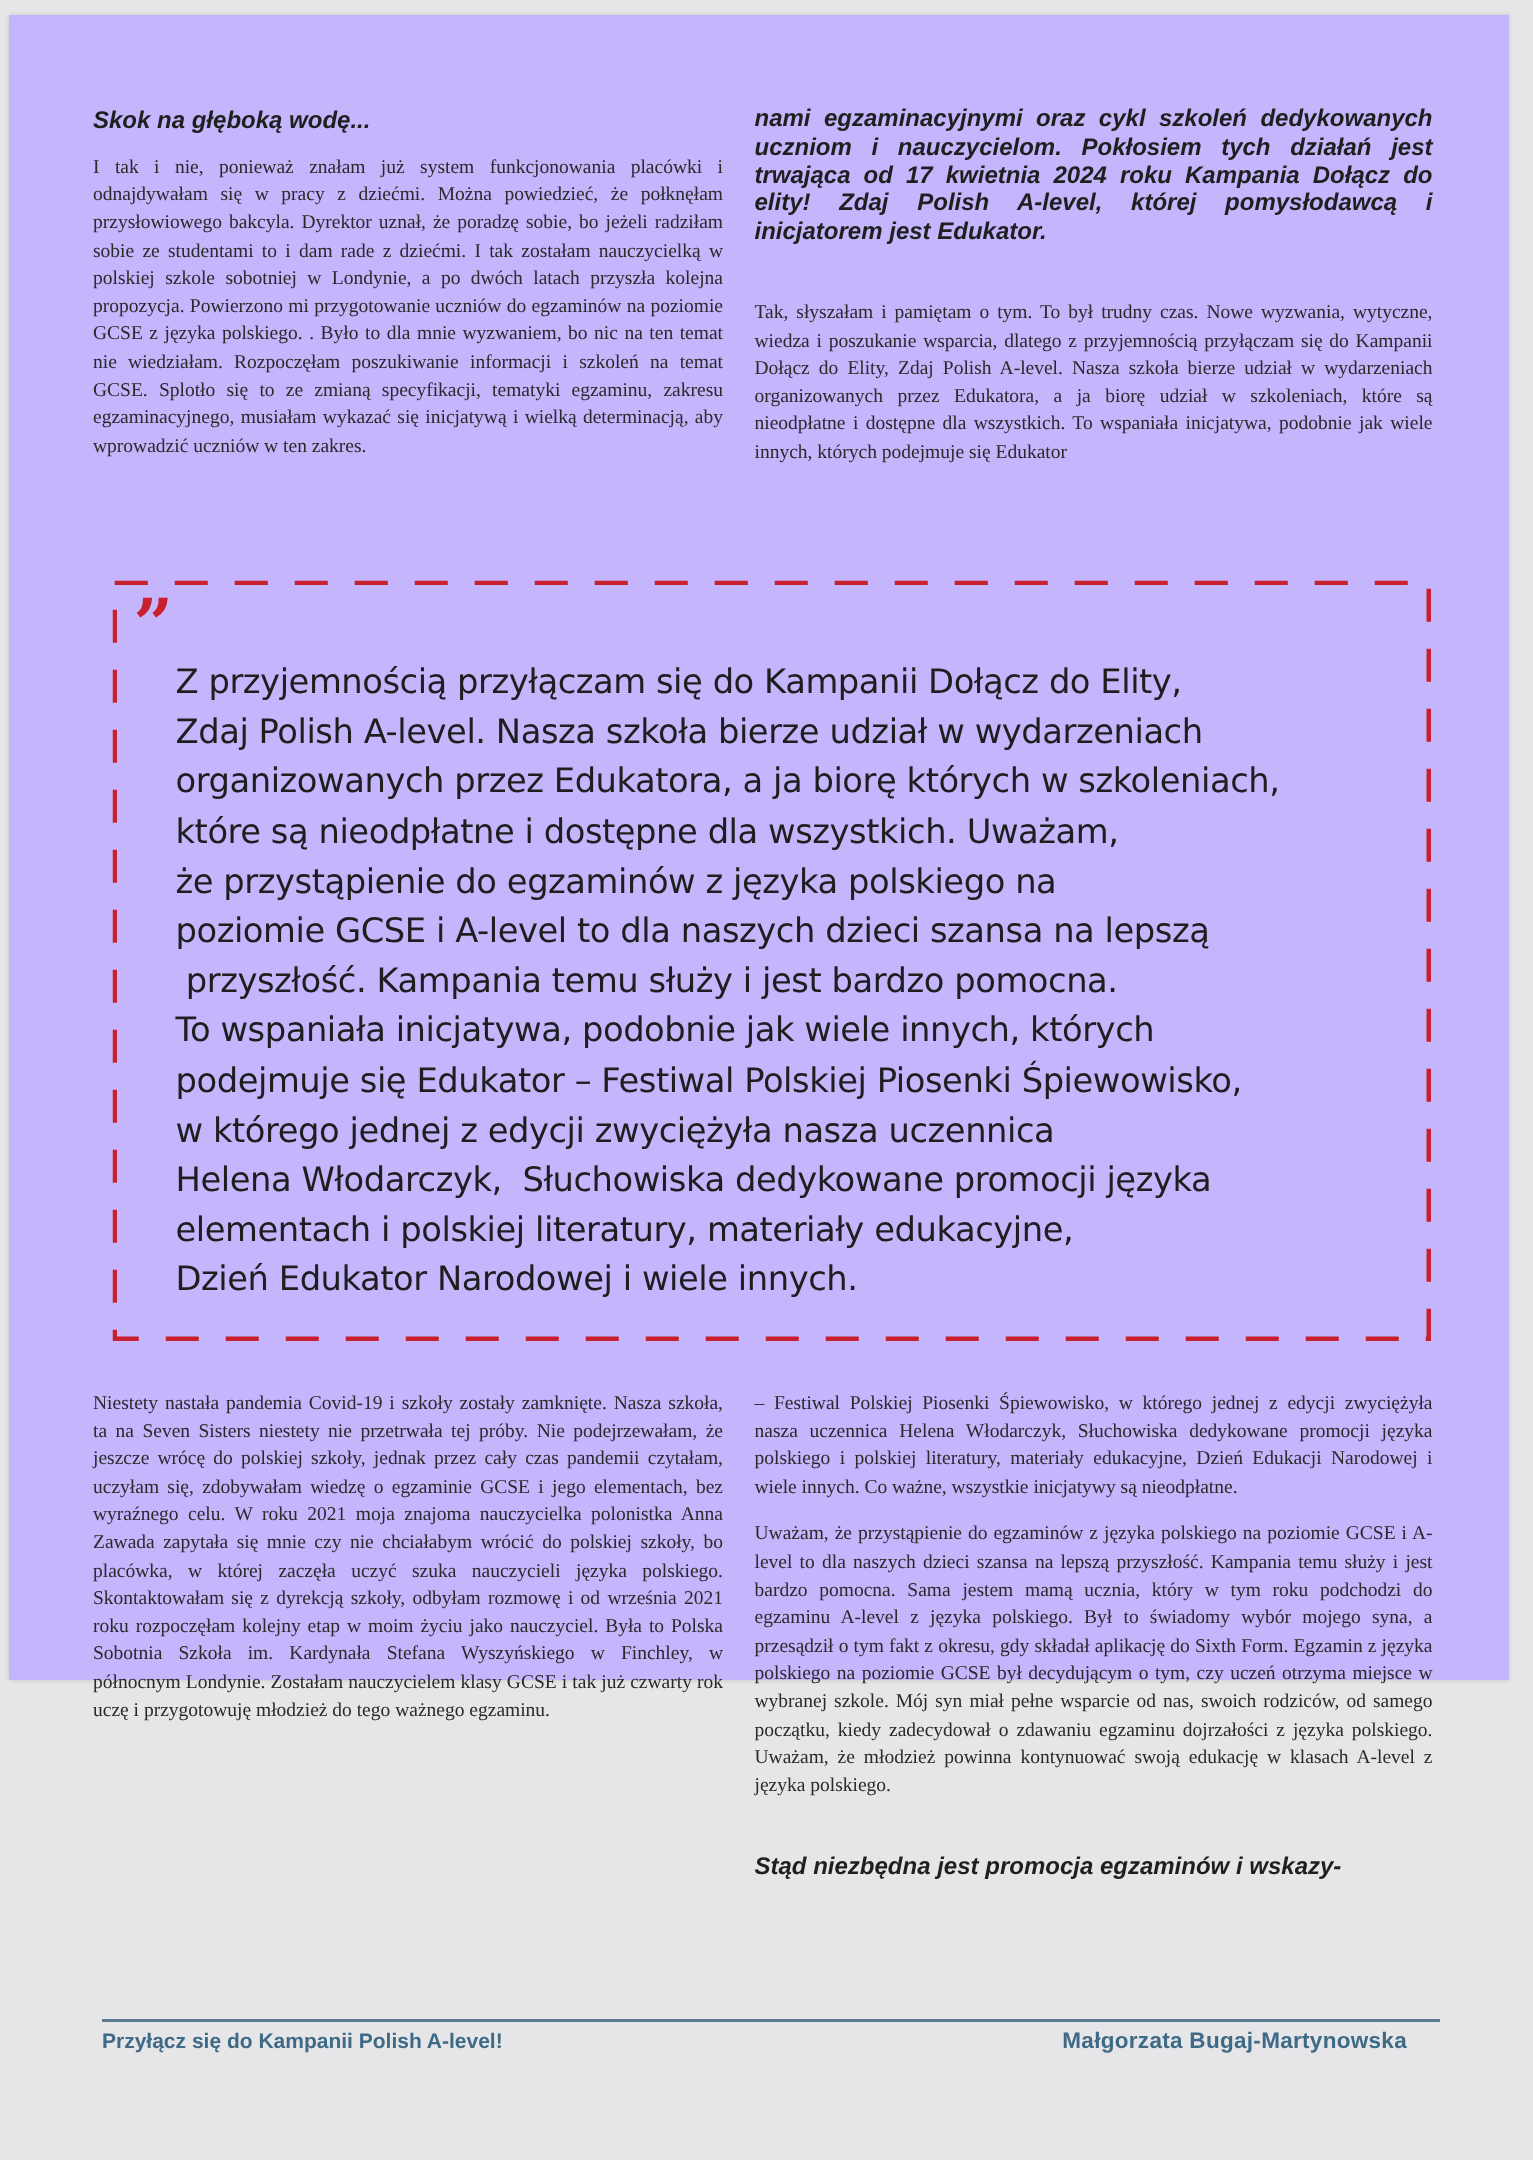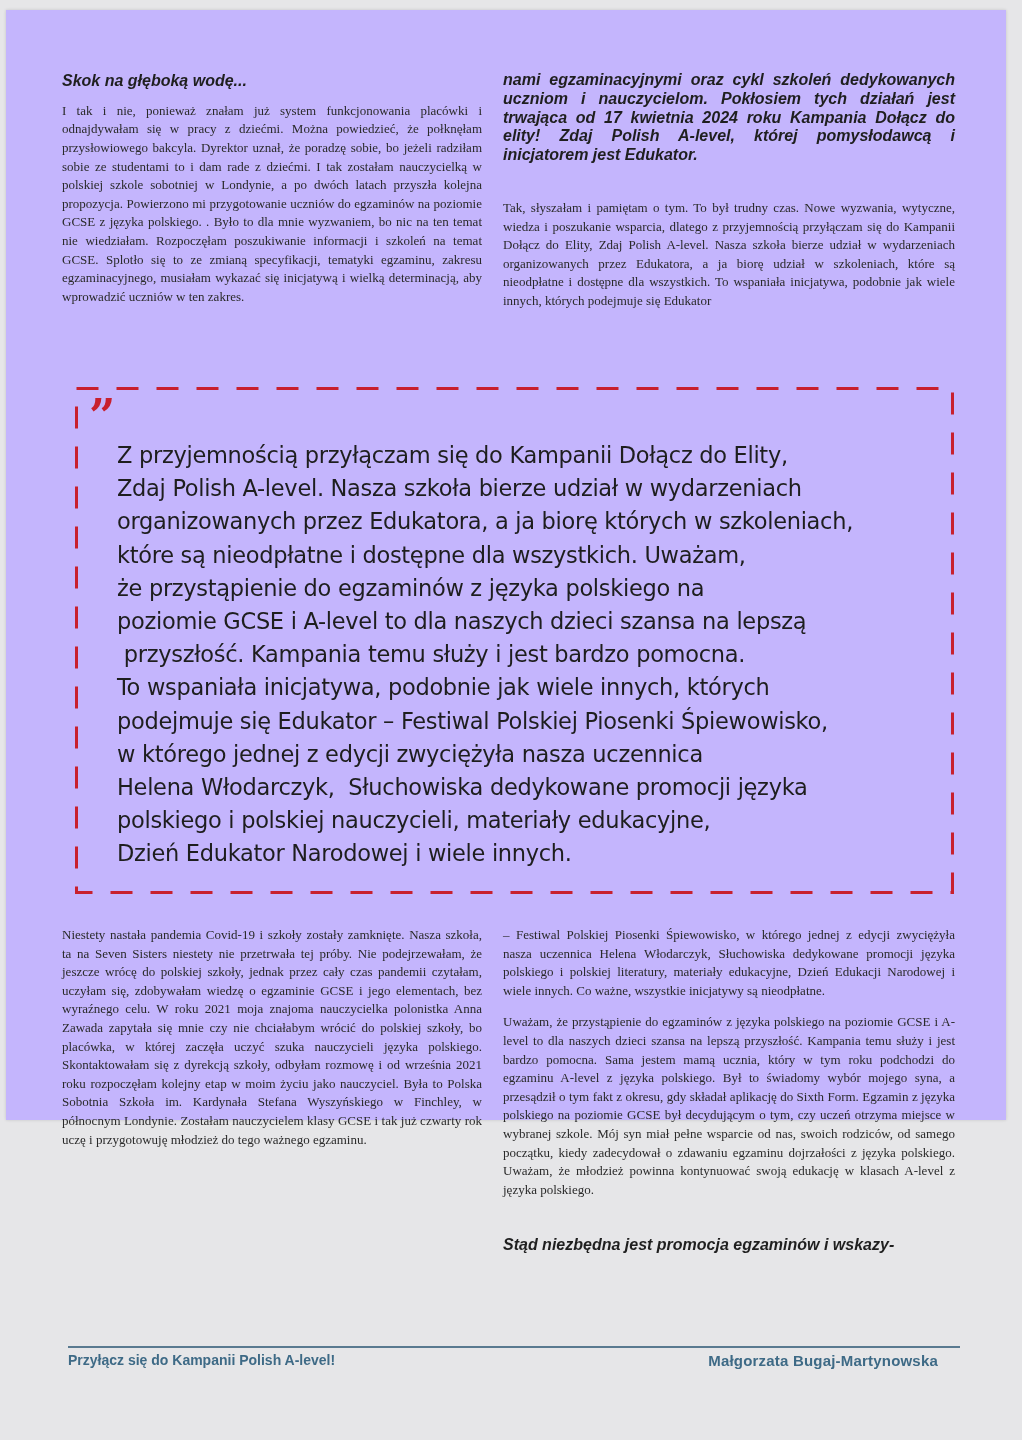--- a/index.html
+++ b/index.html
@@ -90,21 +90,21 @@
       <div>Zdaj Polish A-level. Nasza szkoła bierze udział w wydarzeniach</div>
       <div>organizowanych przez Edukatora, a ja biorę których w szkoleniach,</div>
       <div>które są nieodpłatne i dostępne dla wszystkich. Uważam,</div>
       <div>że przystąpienie do egzaminów z języka polskiego na</div>
       <div>poziomie GCSE i A-level to dla naszych dzieci szansa na lepszą</div>
       <div style="white-space:pre;"> przyszłość. Kampania temu służy i jest bardzo pomocna.</div>
       <div>To wspaniała inicjatywa, podobnie jak wiele innych, których</div>
       <div>podejmuje się Edukator – Festiwal Polskiej Piosenki Śpiewowisko,</div>
       <div>w którego jednej z edycji zwyciężyła nasza uczennica</div>
       <div style="white-space:pre;">Helena Włodarczyk,  Słuchowiska dedykowane promocji języka</div>
-      <div>polskiego i polskiej nauczycieli, materiały edukacyjne,</div>
+      <div>elementach i polskiej literatury, materiały edukacyjne,</div>
       <div>Dzień Edukator Narodowej i wiele innych.</div>
     </div>
   </div>
 
   <div class="col" style="left:56px; top:903px; width:420px;">
     <p class="serif">Niestety nastała pandemia Covid-19 i szkoły zostały zamknięte. Nasza szkoła, ta na Seven Sisters niestety nie przetrwała tej próby. Nie podejrzewałam, że jeszcze wrócę do polskiej szkoły, jednak przez cały czas pandemii czytałam, uczyłam się, zdobywałam wiedzę o egzaminie GCSE i jego elementach, bez wyraźnego celu. W roku 2021 moja znajoma nauczycielka polonistka Anna Zawada zapytała się mnie czy nie chciałabym wrócić do polskiej szkoły, bo placówka, w której zaczęła uczyć szuka nauczycieli języka polskiego. Skontaktowałam się z dyrekcją szkoły, odbyłam rozmowę i od września 2021 roku rozpoczęłam kolejny etap w moim życiu jako nauczyciel. Była to Polska Sobotnia Szkoła im. Kardynała Stefana Wyszyńskiego w Finchley, w północnym Londynie. Zostałam nauczycielem klasy GCSE i tak już czwarty rok uczę i przygotowuję młodzież do tego ważnego egzaminu.</p>
   </div>
 
   <div class="col" style="left:497px; top:903px; width:452px;">
     <p class="serif">– Festiwal Polskiej Piosenki Śpiewowisko, w którego jednej z edycji zwyciężyła nasza uczennica Helena Włodarczyk, Słuchowiska dedykowane promocji języka polskiego i polskiej literatury, materiały edukacyjne, Dzień Edukacji Narodowej i wiele innych. Co ważne, wszystkie inicjatywy są nieodpłatne.</p>

